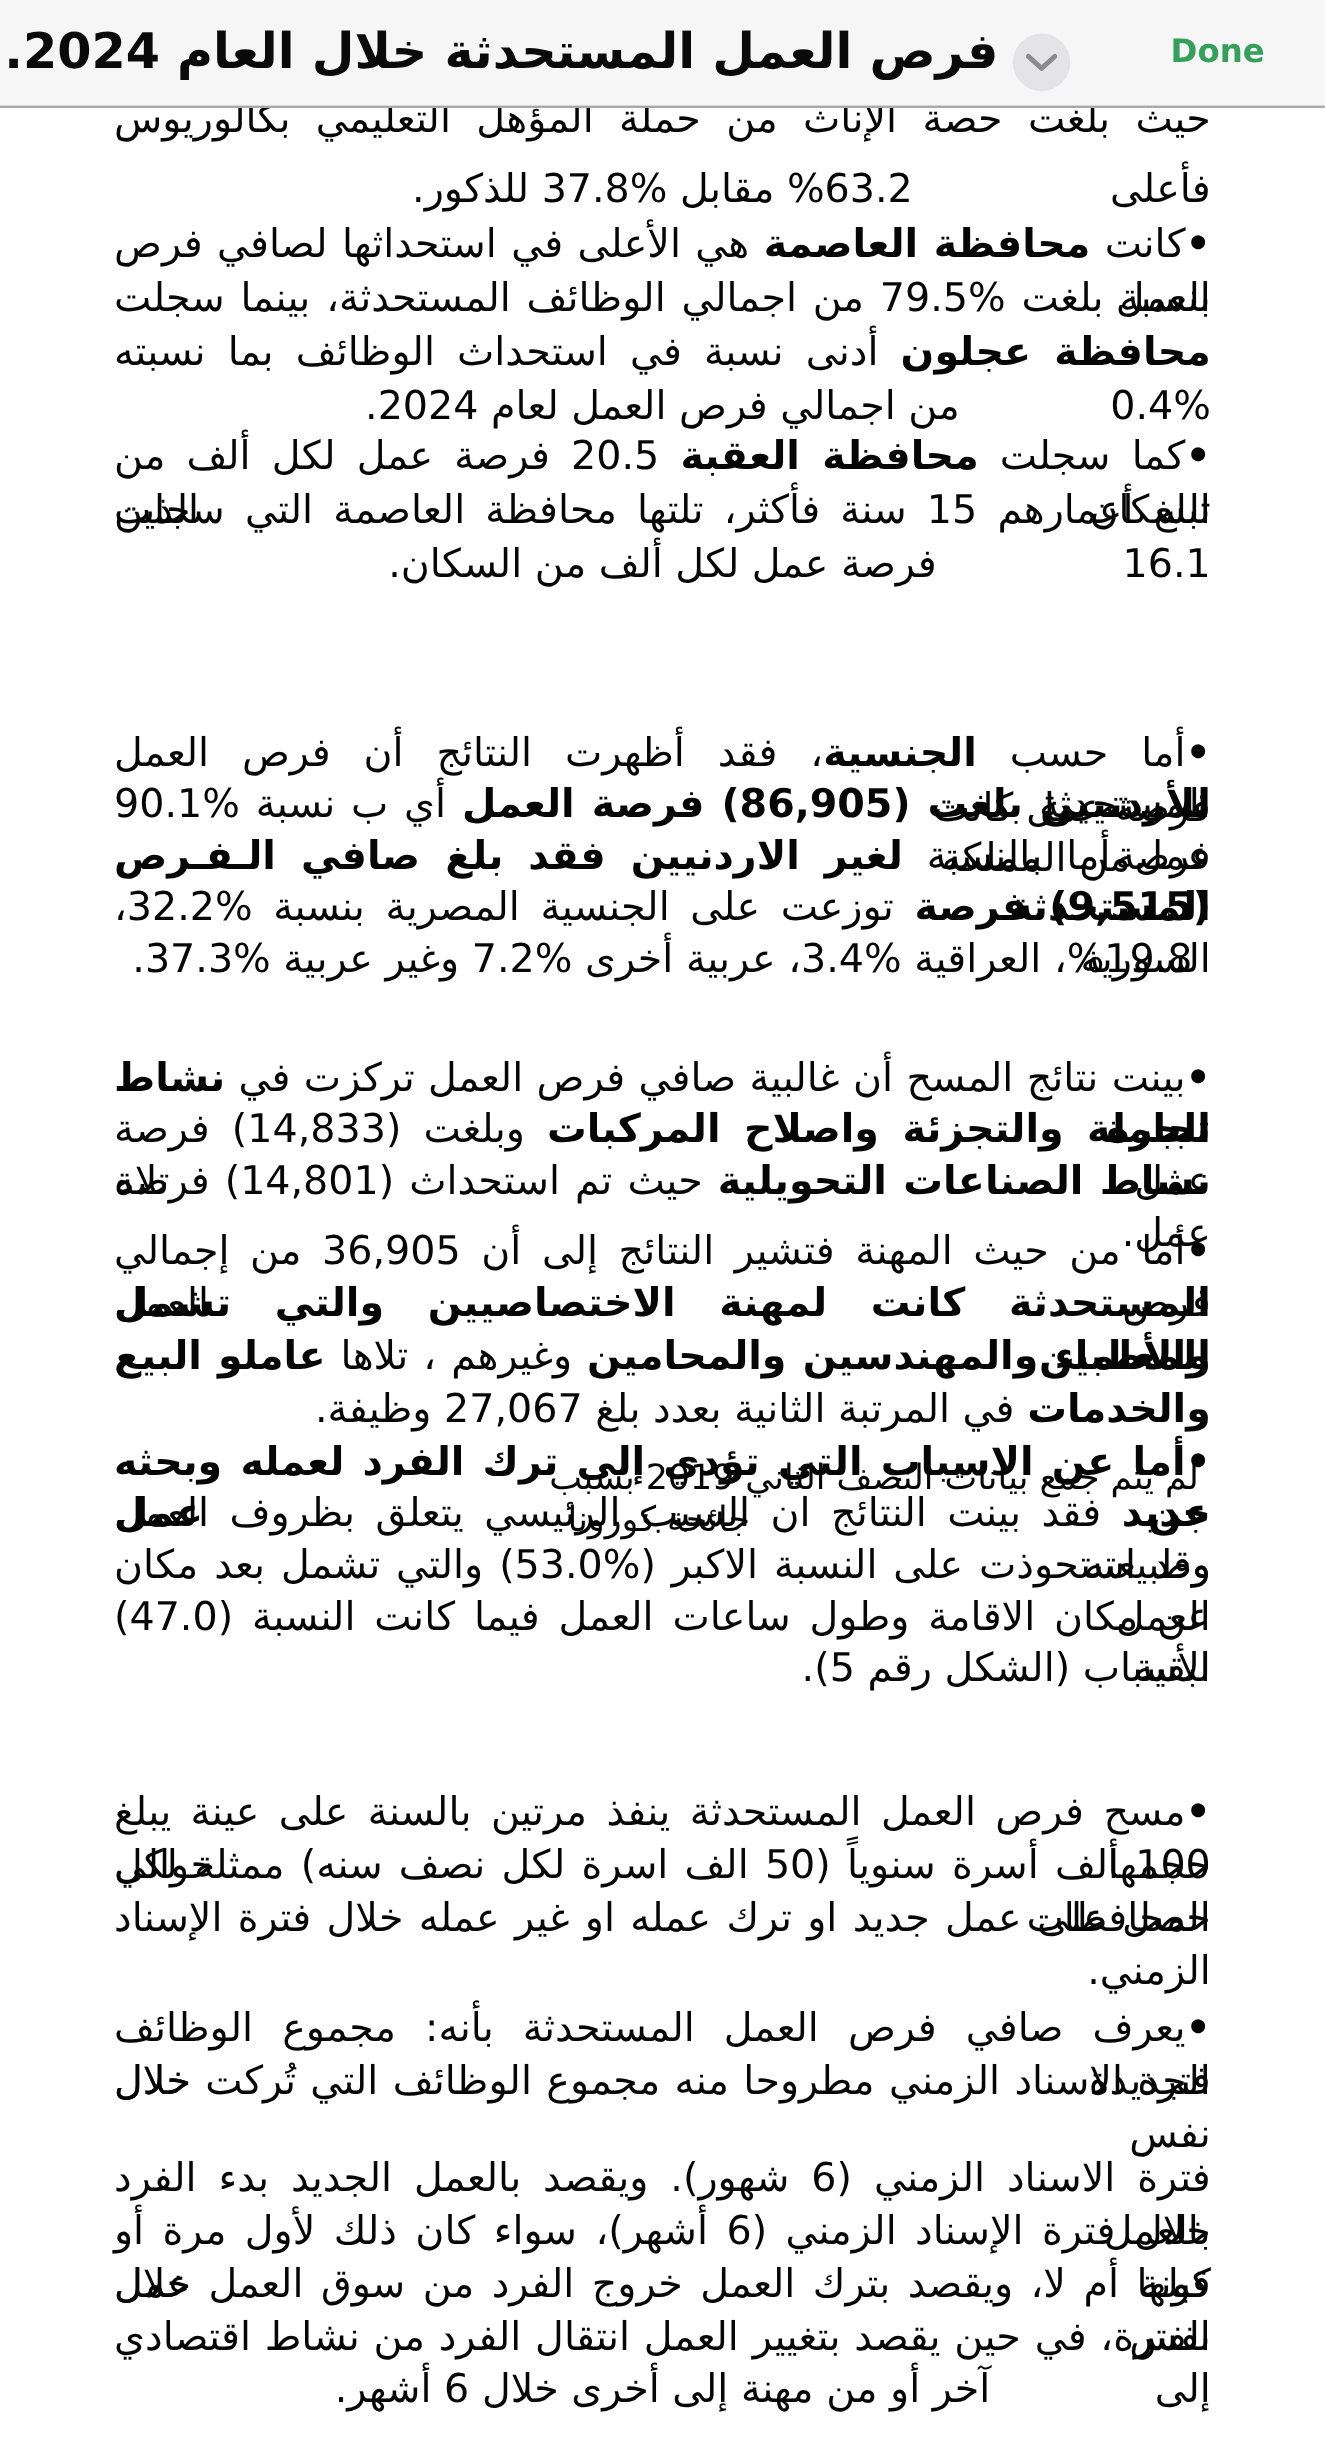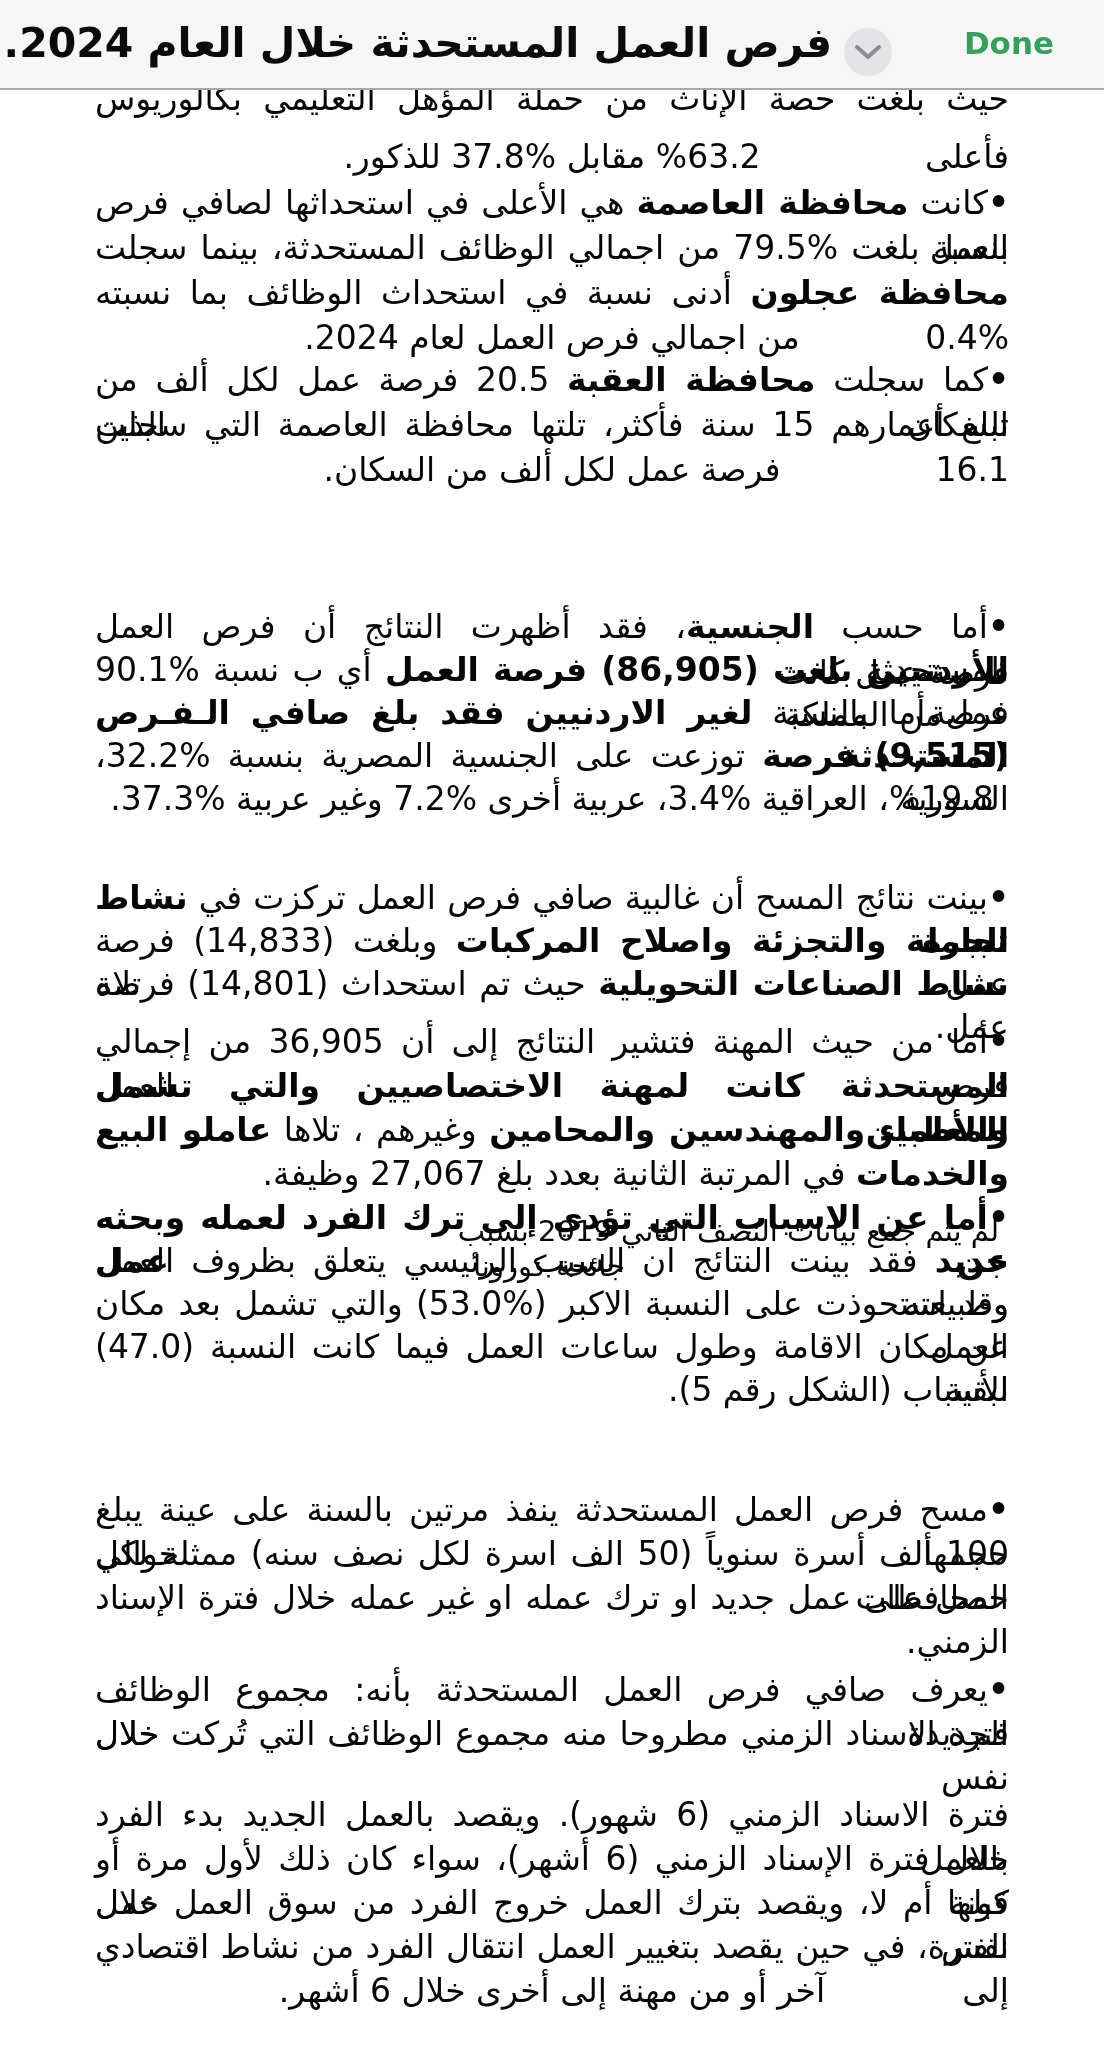--- a/index.html
+++ b/index.html
@@ -9,21 +9,21 @@
     font-family:"DejaVu Sans",sans-serif;
   }
   
   .header{
     position:absolute;top:0;left:0;width:1104px;height:88px;
     background:#f6f6f7;border-bottom:2px solid #a9a9ab;
     z-index:10;
   }
   .done-btn{
     position:absolute;top:0;right:44px;height:86px;display:flex;align-items:center;
-    font-size:31px;font-weight:600;border:none;background:transparent;cursor:pointer;
+    font-size:27px;font-weight:600;border:none;background:transparent;cursor:pointer;
     font-family:"DejaVu Sans",sans-serif;
   }
   .chev-btn{
     position:absolute;top:28px;right:212px;width:48px;height:48px;border-radius:24px;
     background:#e4e4e7;border:none;display:flex;align-items:center;justify-content:center;cursor:pointer;
   }
   .chev-btn svg{display:block;}
   .doc-title{
     position:absolute;top:0;right:272px;height:86px;display:flex;align-items:center;
     font-size:41px;font-weight:700;color:#0a0a0a;direction:rtl;white-space:nowrap;

